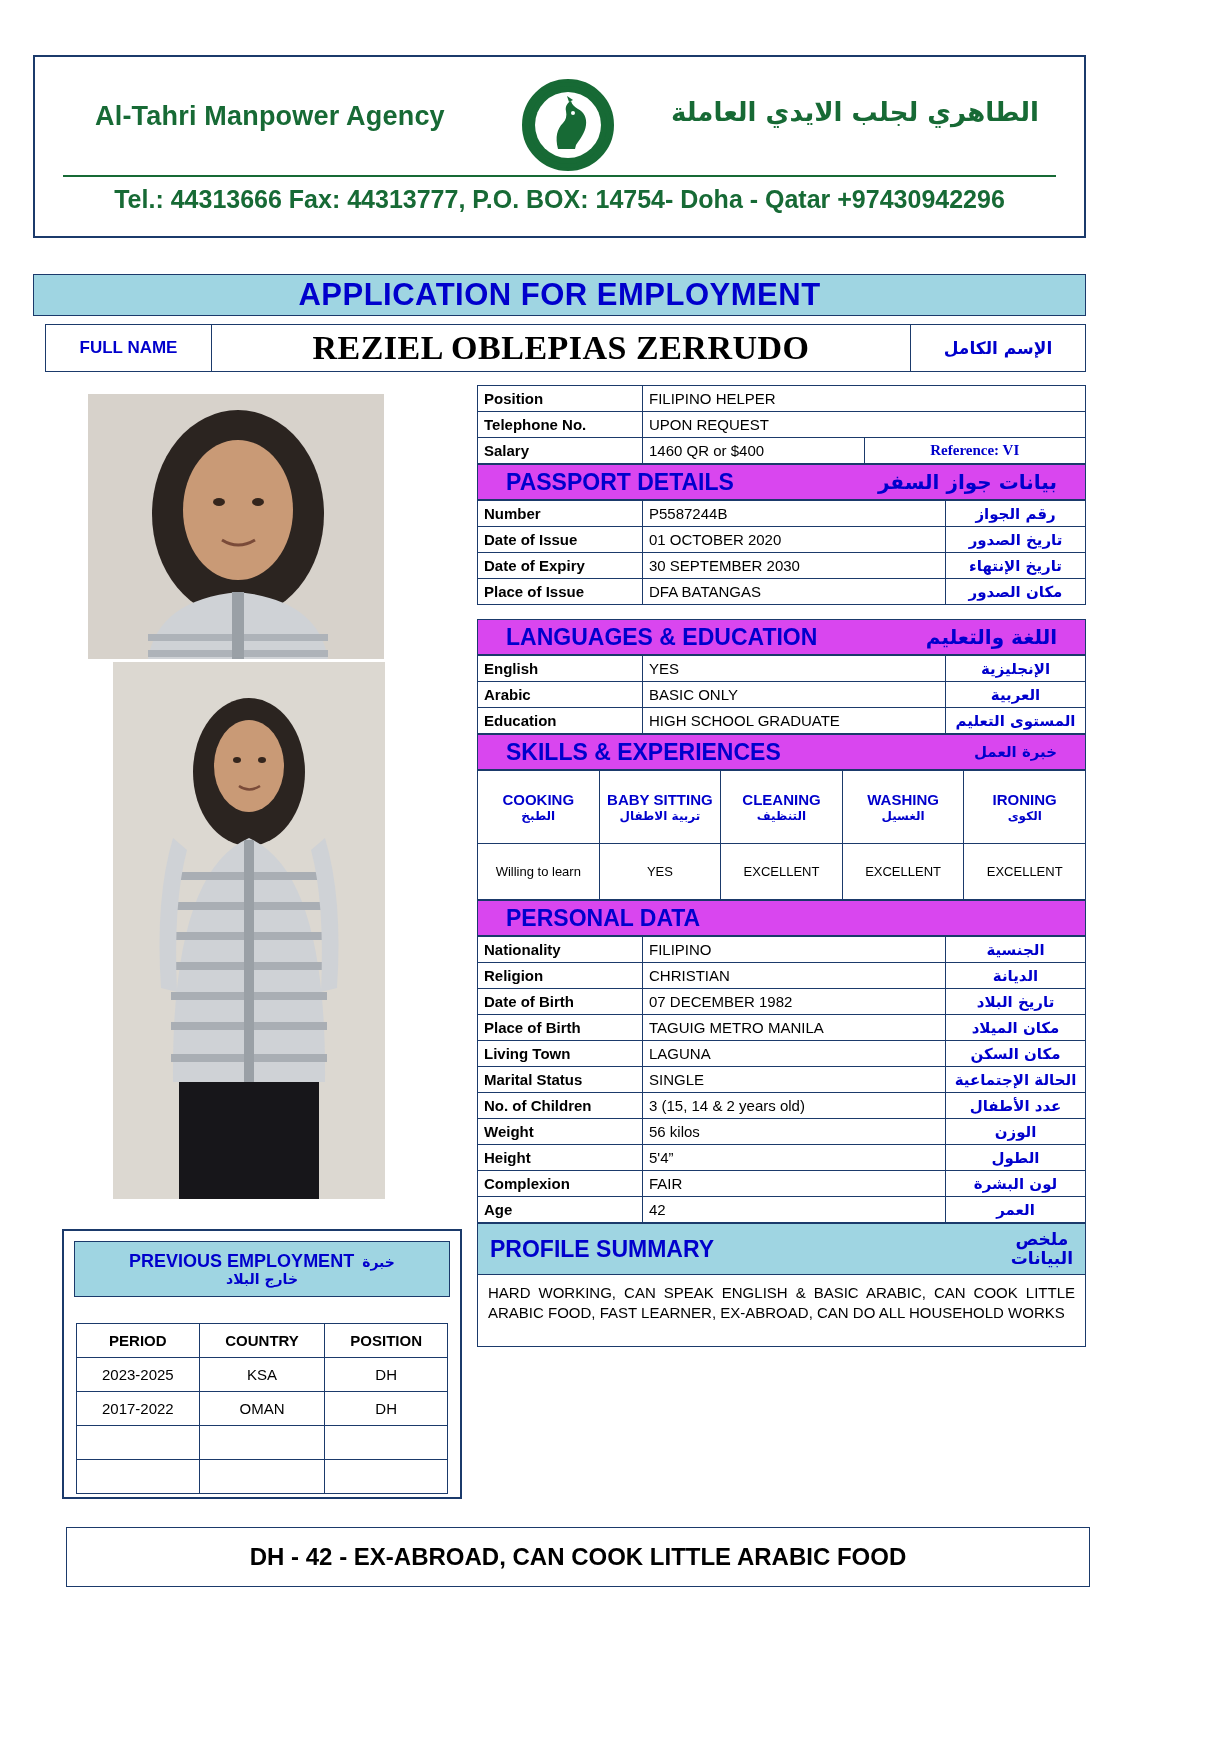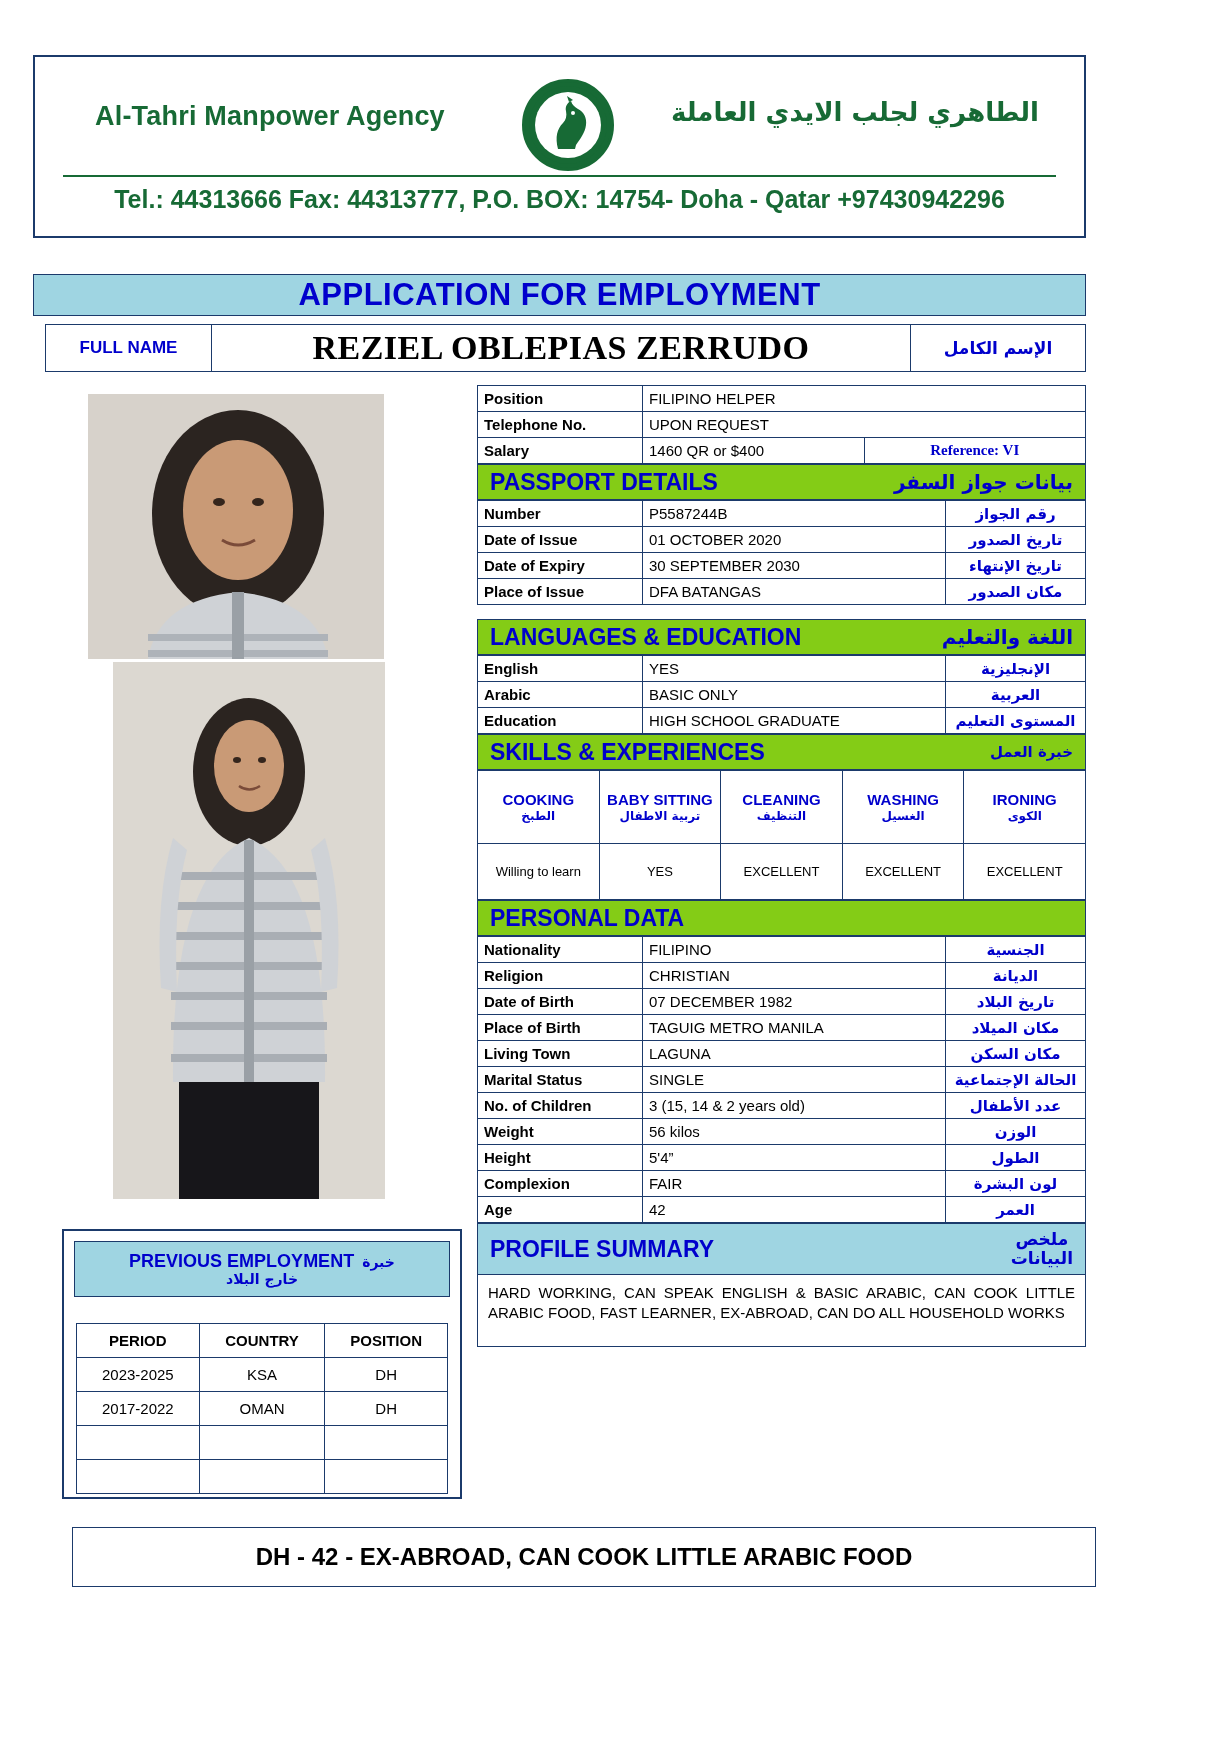--- a/index.html
+++ b/index.html
@@ -238,29 +238,29 @@
     width: 140px;
   }
   td.ref {
     font-family: "Liberation Serif", serif;
     font-weight: bold;
     font-size: 17px;
     color: #0000cc;
     text-align: center;
   }
   .section-head {
-    background: #84cc16;
+    background: #d946ef;
     border: 1px solid #1b3a6b;
     box-sizing: border-box;
     width: 609px;
     height: 36px;
     display: flex;
     align-items: center;
     justify-content: space-between;
-    padding: 0 12px;
+    padding: 0 28px;
   }
   .section-head .en {
     font-size: 23px; font-weight: bold; color: #0000cc;
   }
   .section-head .ar {
     font-family: "DejaVu Sans", sans-serif;
     font-size: 20px; font-weight: bold; color: #0000cc;
     direction: rtl;
   }
   .spacer { height: 14px; }
@@ -318,21 +318,21 @@
     padding: 8px 10px;
     min-height: 72px;
     font-size: 15px;
     text-align: justify;
     line-height: 1.3;
   }
 
   
   .footer-bar {
     position: absolute;
-    left: 72px; top: 1527px;
+    left: 66px; top: 1527px;
     width: 1024px; height: 60px;
     border: 1px solid #1b3a6b;
     box-sizing: border-box;
     display: flex; align-items: center; justify-content: center;
     font-size: 24px; font-weight: bold;
   }
 </style>
 </head>
 <body>
 

